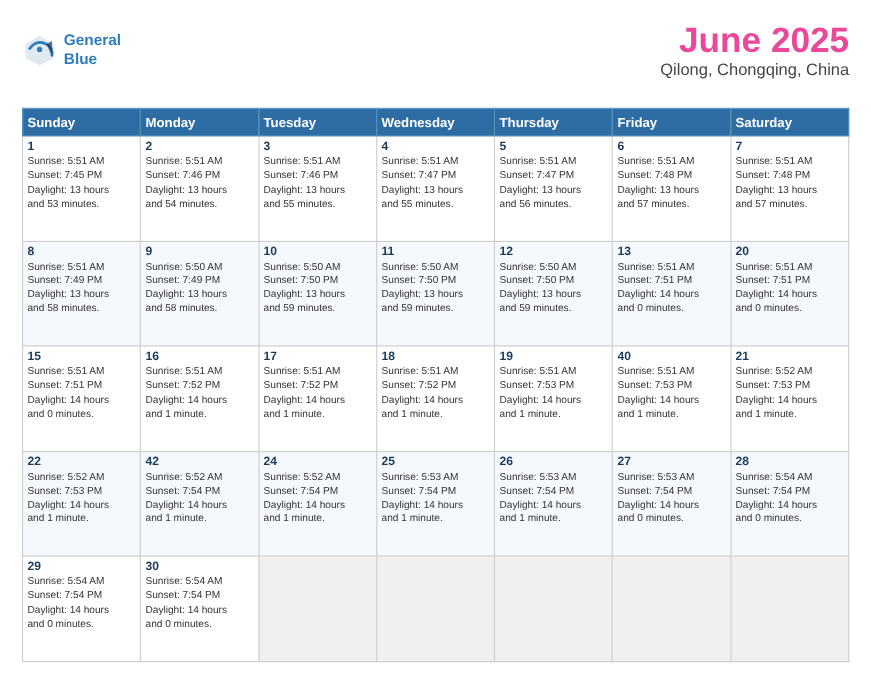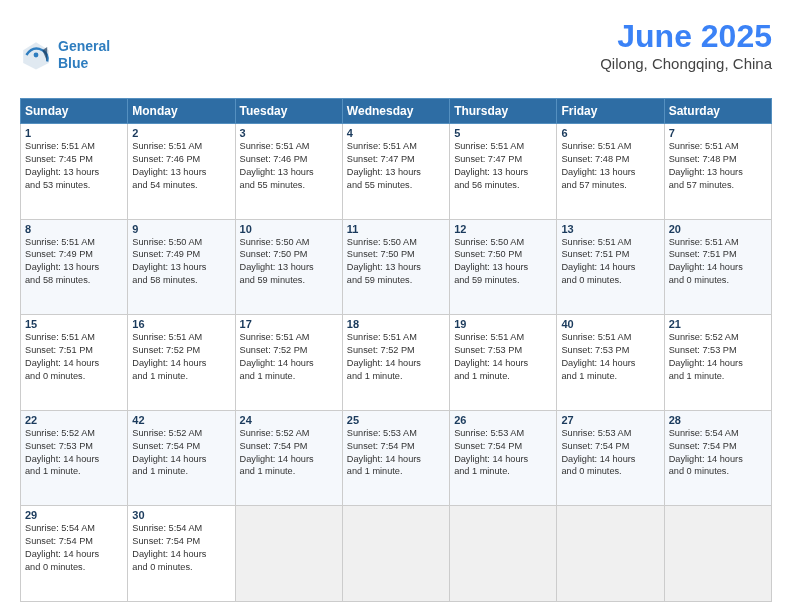--- a/index.html
+++ b/index.html
@@ -13,21 +13,21 @@
     .page {
       width: 792px;
       height: 612px;
       padding: 18px 20px 10px 20px;
       display: flex;
       flex-direction: column;
     }
     .header {
       display: flex;
       justify-content: space-between;
-      align-items: flex-end;
+      align-items: center;
       margin-bottom: 10px;
     }
     .logo {
       display: flex;
       align-items: center;
       gap: 6px;
     }
     .logo-text {
       font-size: 14px;
       font-weight: bold;
@@ -40,21 +40,21 @@
     .logo-icon {
       width: 32px;
       height: 32px;
     }
     .title-block {
       text-align: right;
     }
     .main-title {
       font-size: 32px;
       font-weight: bold;
-      color: #3b82f6;
+      color: #ec4899;
     }
     .subtitle {
       font-size: 15px;
       color: #444;
     }
     .calendar {
       flex: 1;
       border: 1px solid #ccc;
       border-collapse: collapse;
       width: 100%;

